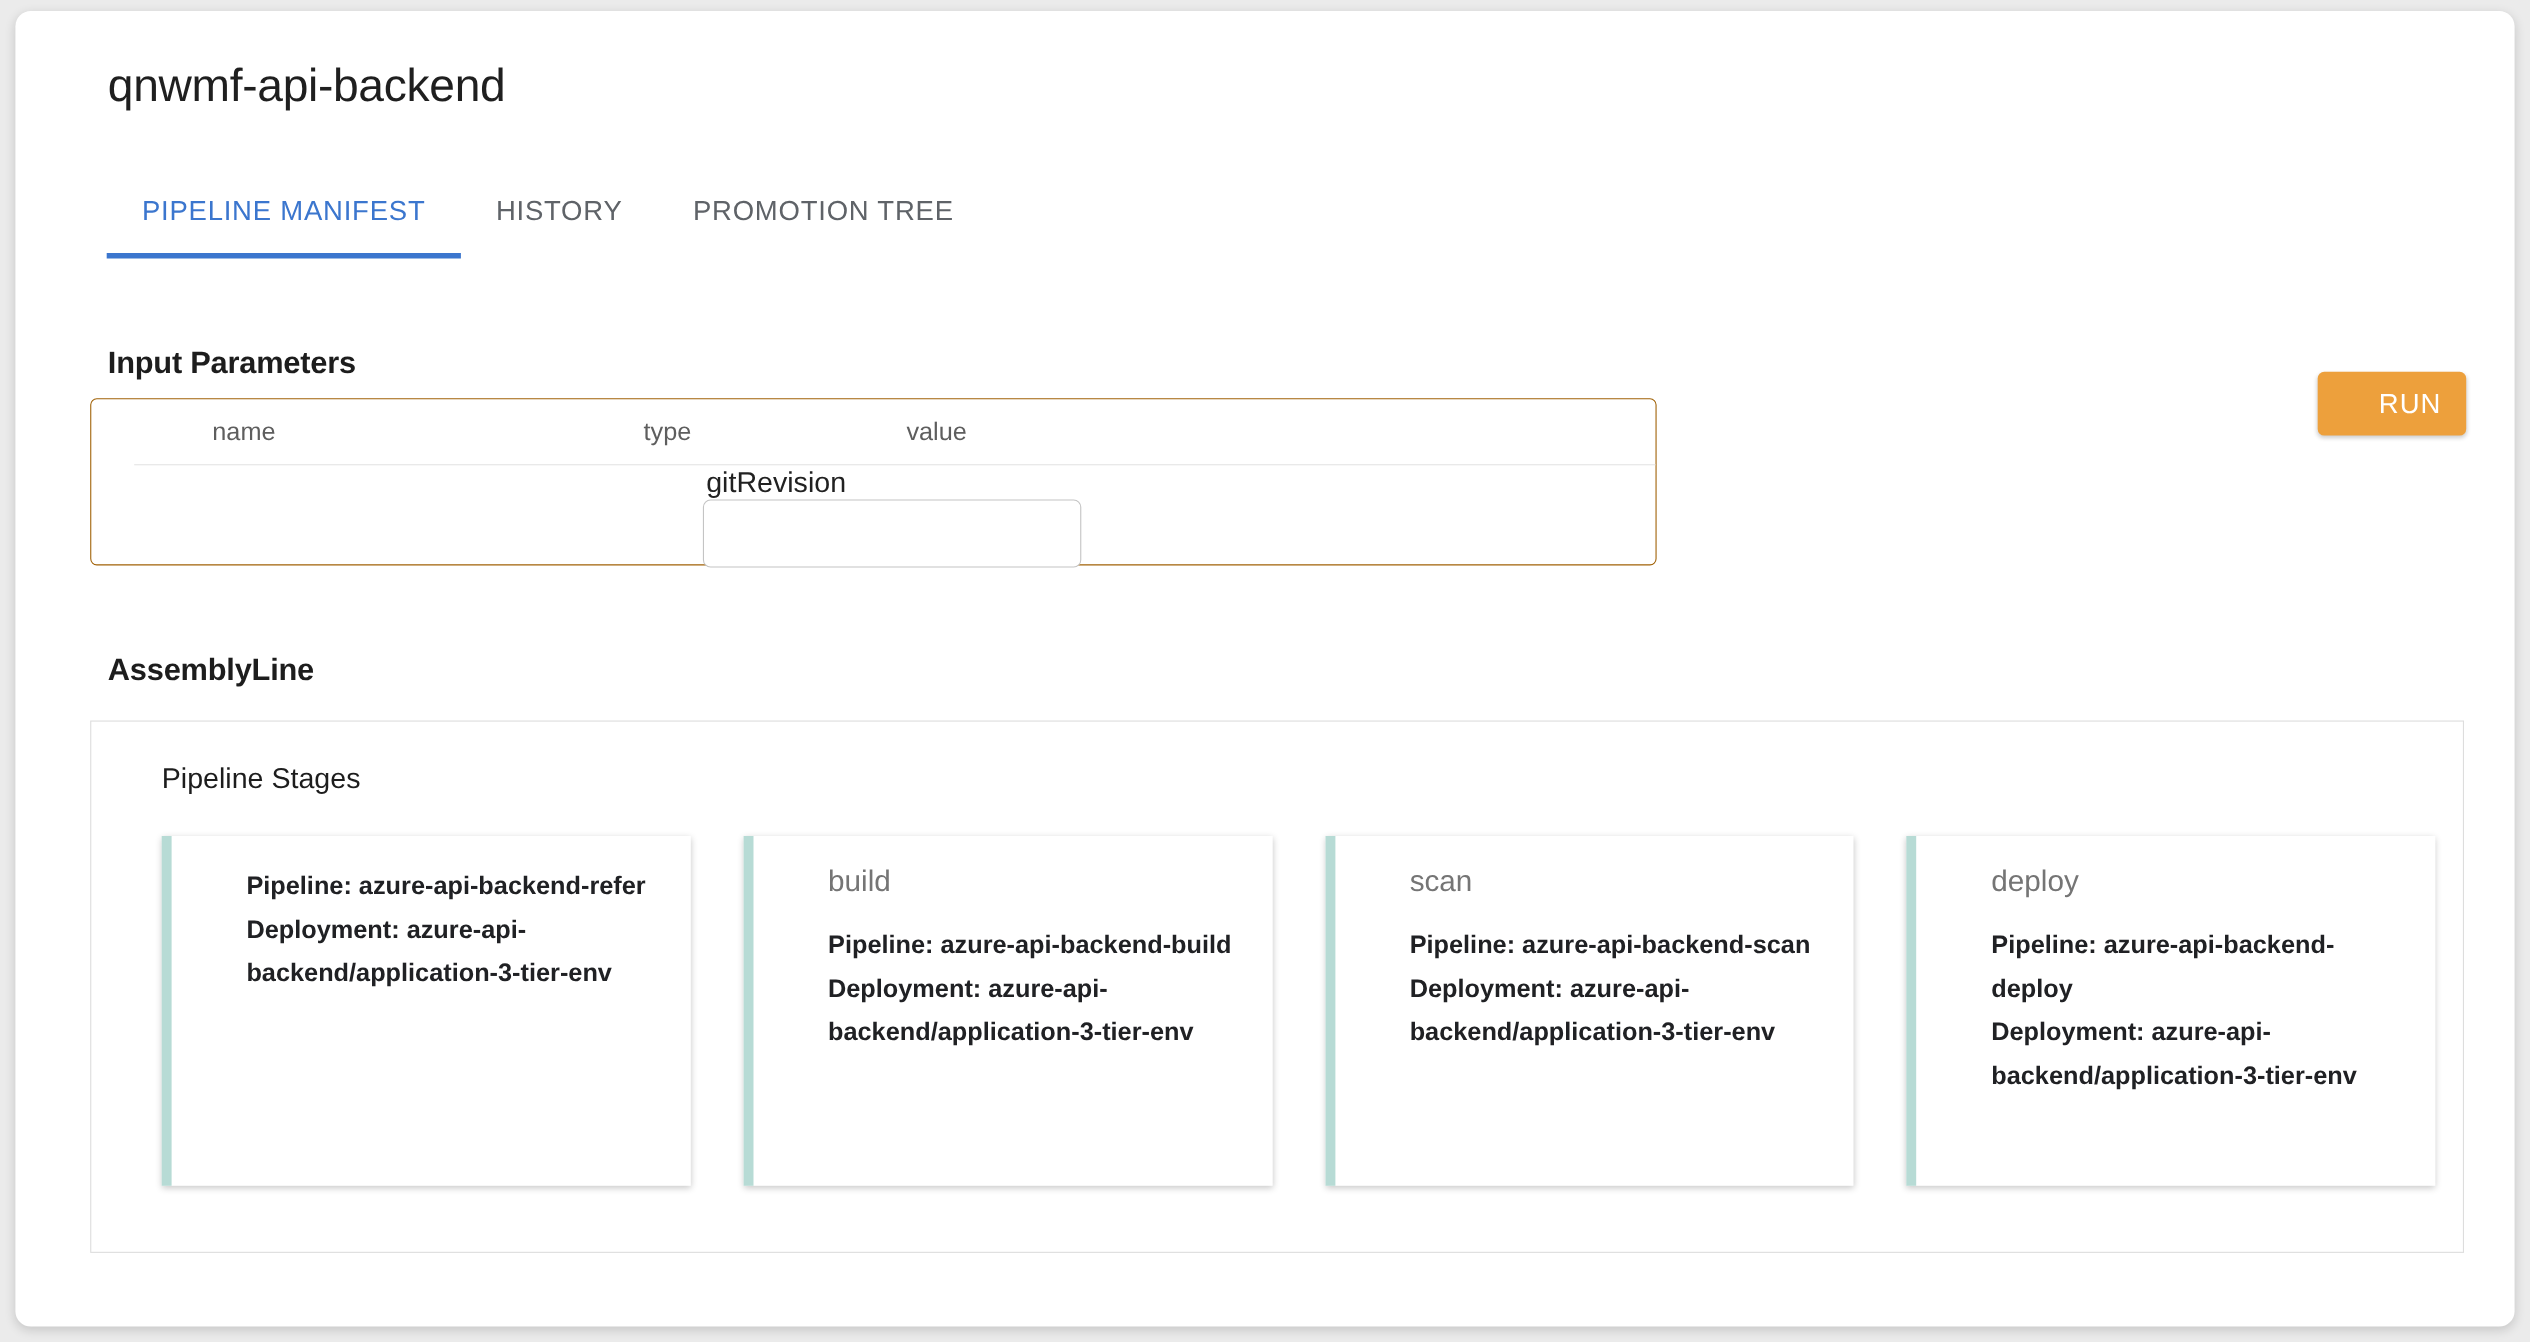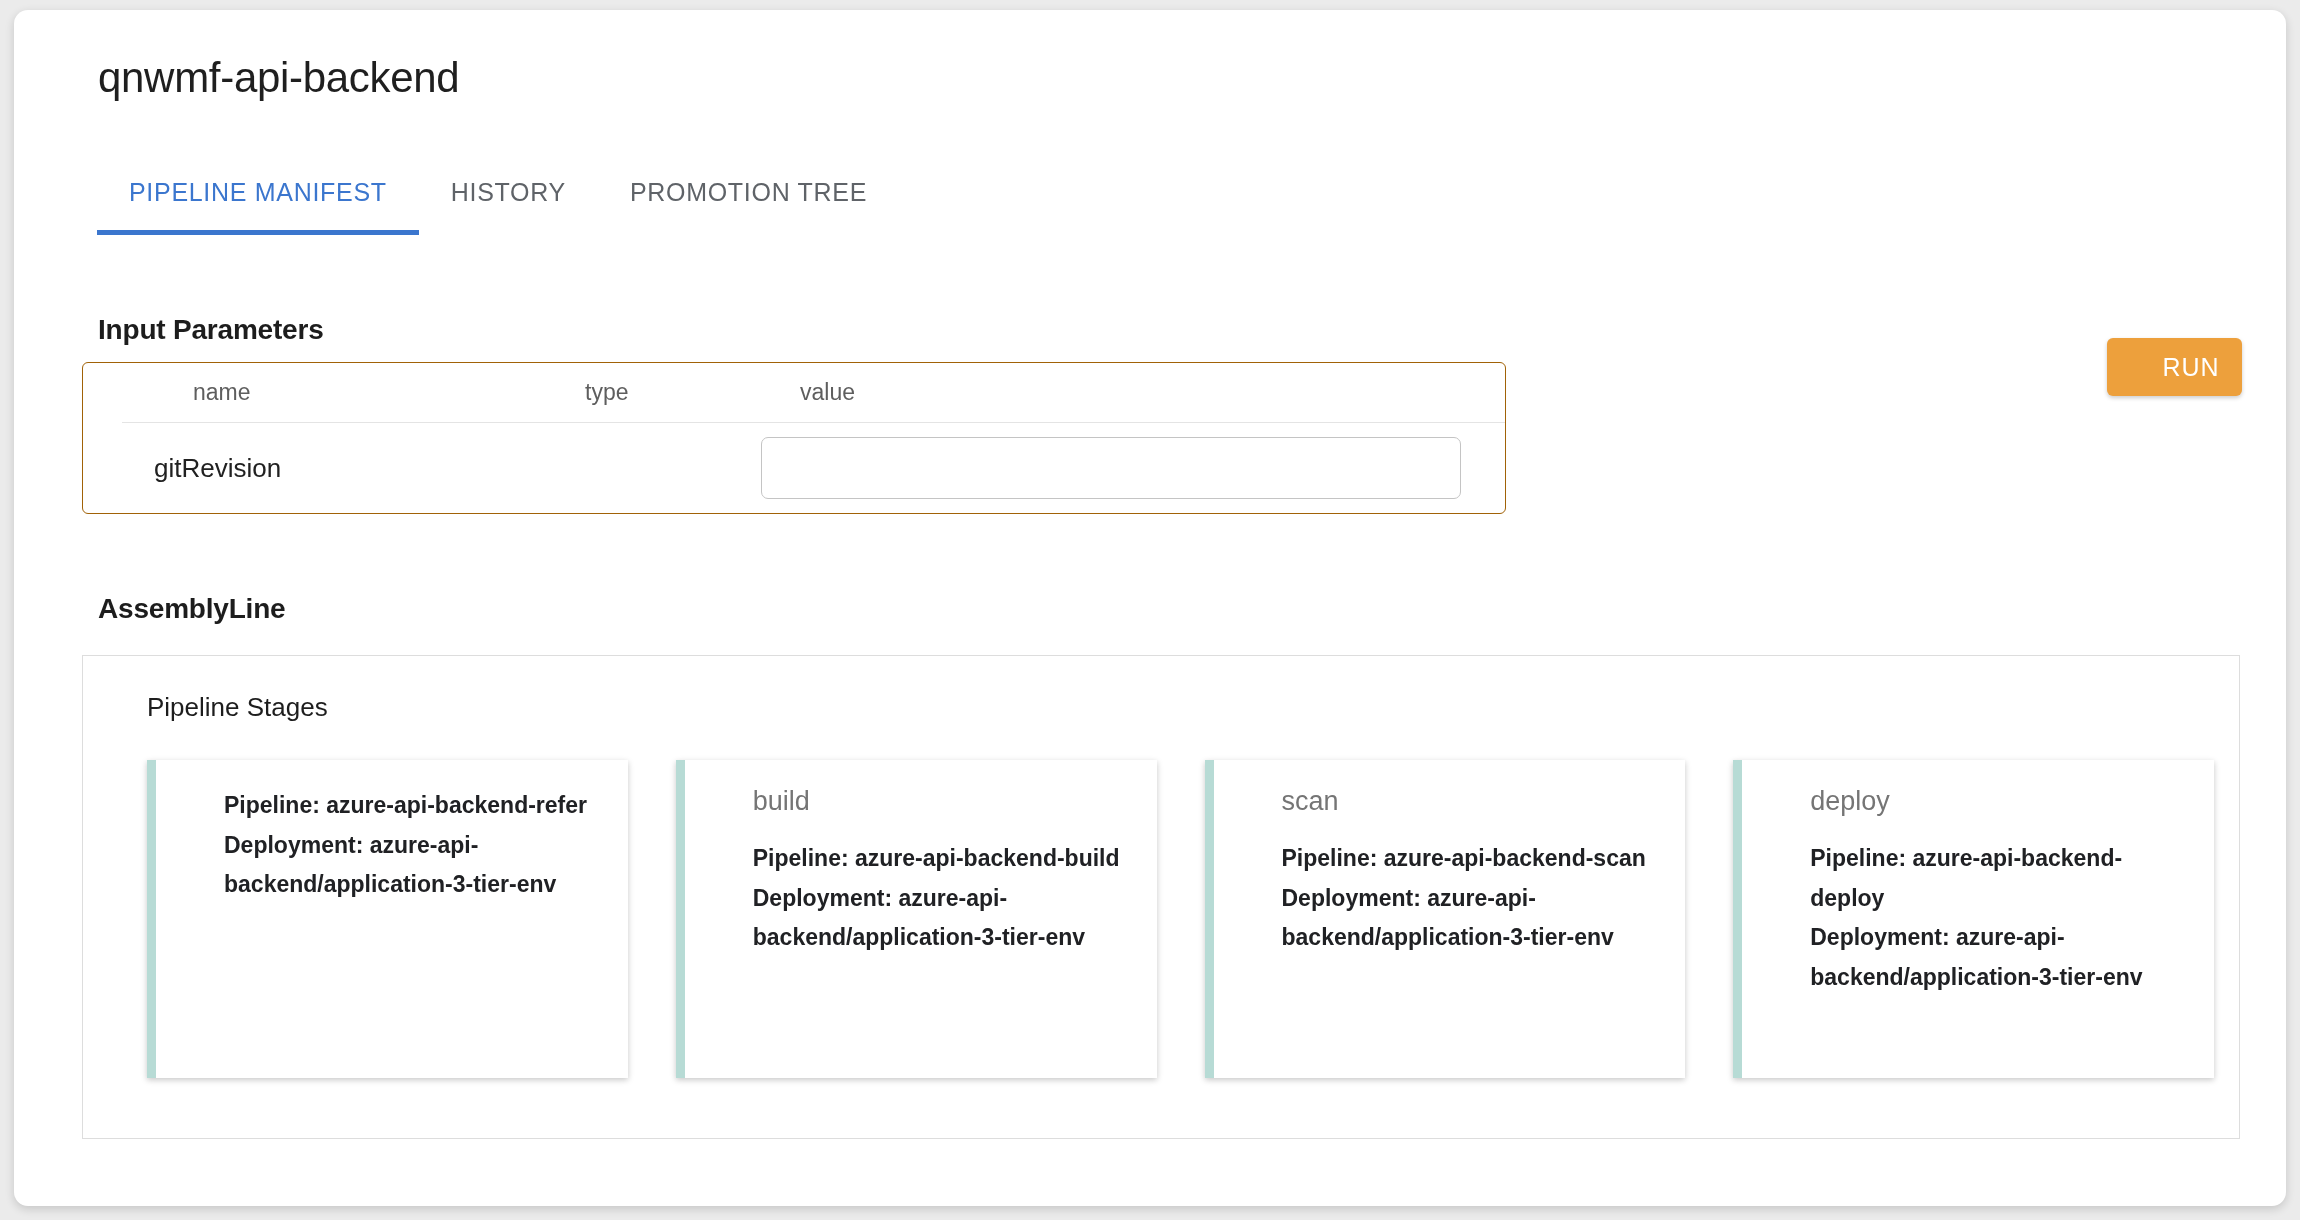--- a/index.html
+++ b/index.html
@@ -92,27 +92,28 @@
     height: 60px;
     border-bottom: 1px solid #e4e4e4;
   }
   .params-header .col {
     font-size: 23px;
     color: #5e5e5e;
     font-weight: 500;
   }
   .col-name  { width: 385px; padding-left: 32px; }
   .col-type  { width: 215px; }
-  .col-value { flex: 1; }
+  .col-value { flex: 1; margin-left: 24px; }
 
   .params-row {
     display: flex;
     align-items: center;
     height: 90px;
     padding: 0 22px 0 0;
+    flex-direction: column;
   }
   .cell-name {
     width: 385px;
     padding-left: 32px;
     font-size: 26px;
     color: #212121;
   }
   .cell-type { width: 215px; }
   .cell-value { flex: 1; padding-right: 22px; }
   .value-input {

